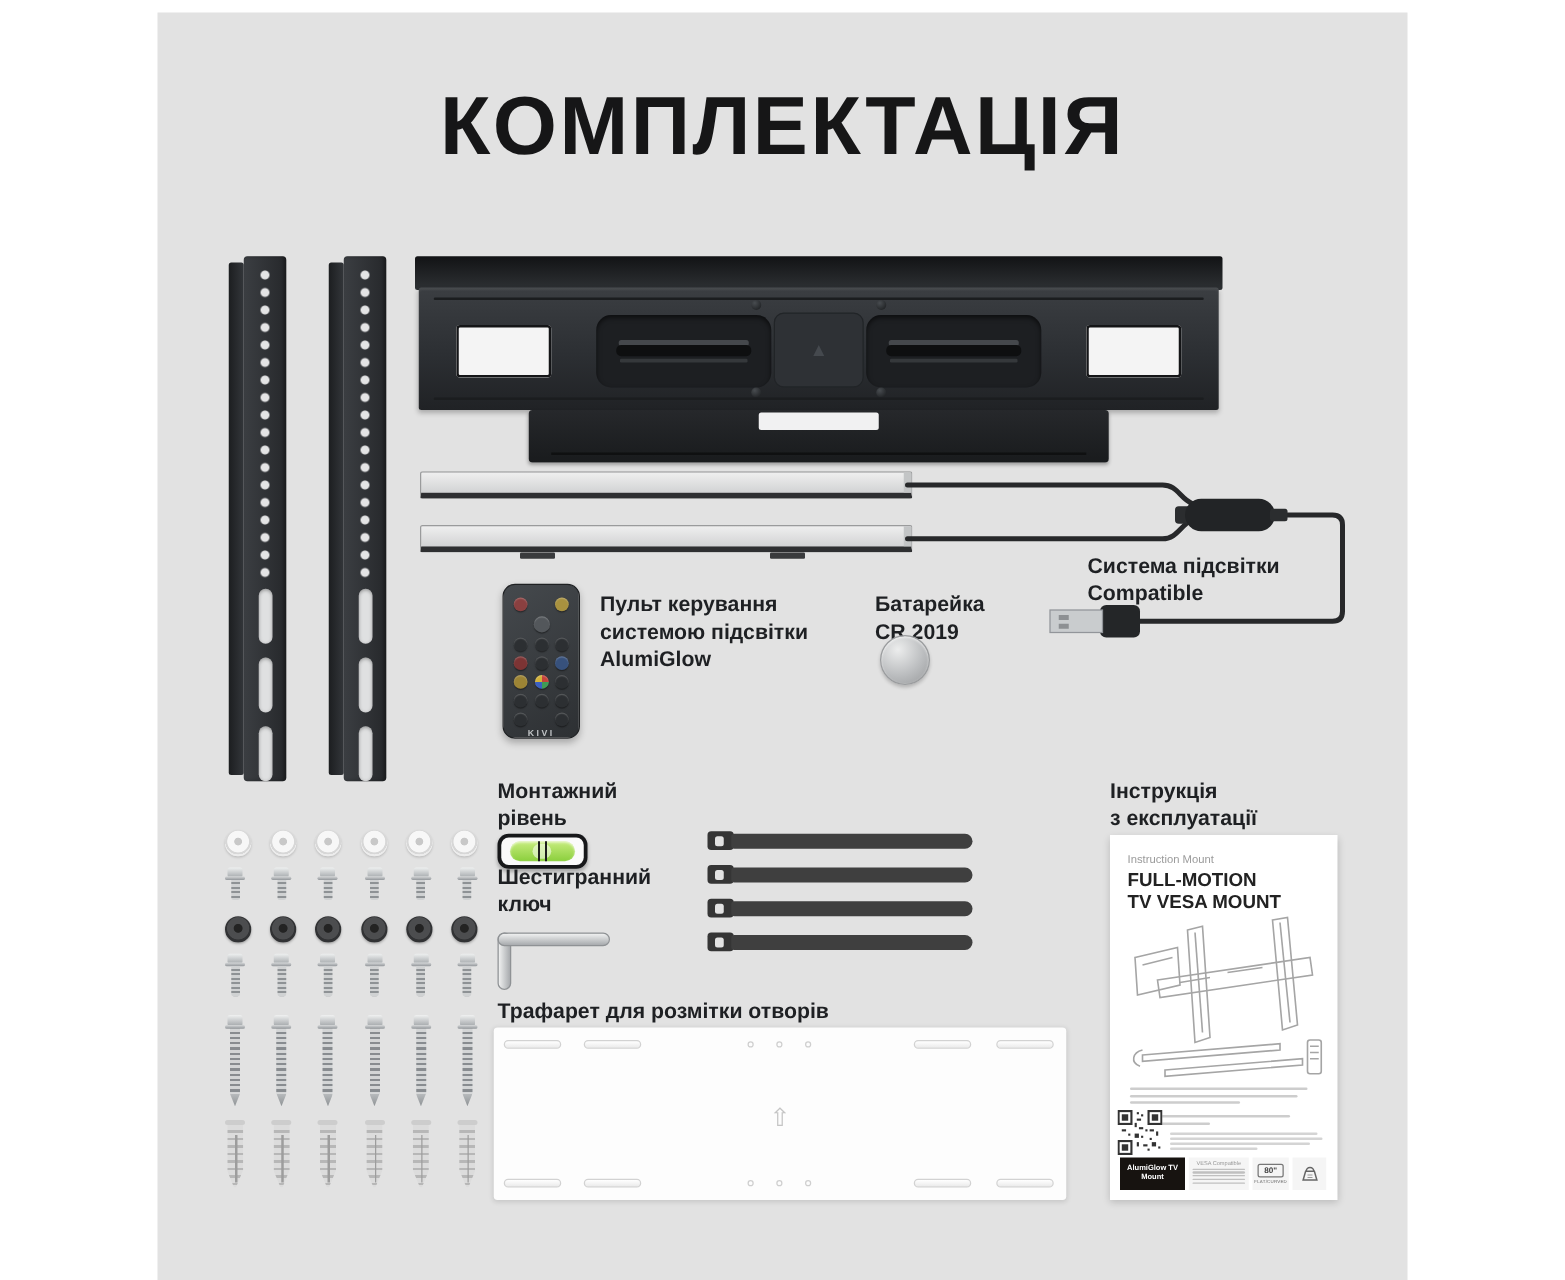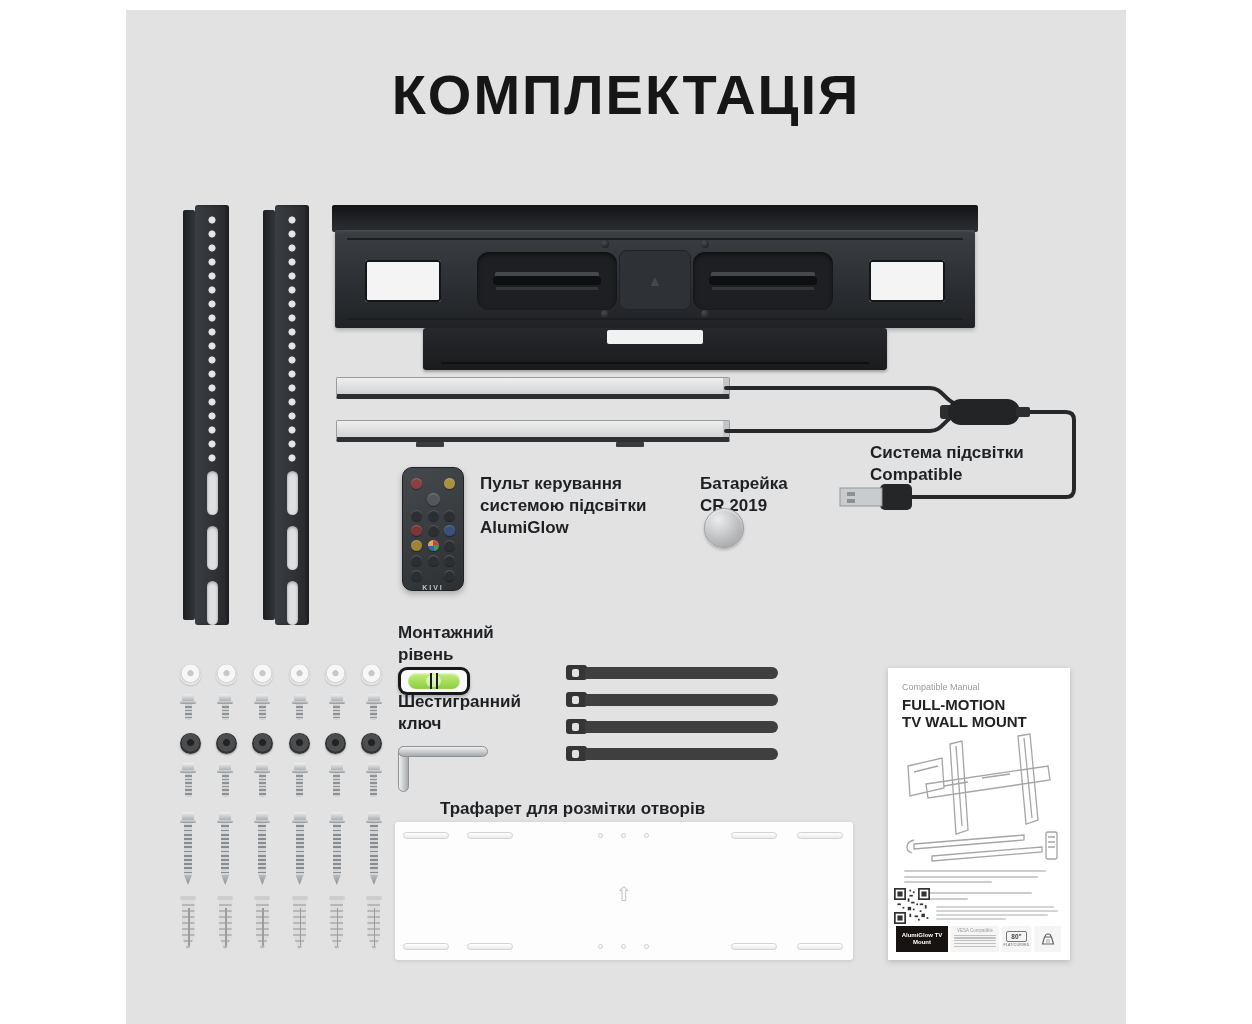--- a/index.html
+++ b/index.html
@@ -4,21 +4,21 @@
 <style>
   html,body{margin:0;padding:0;}
   body{width:1252px;height:1024px;background:#ffffff;position:relative;overflow:hidden;
        font-family:"Liberation Sans",sans-serif;color:#1d1d1f;}
   .panel{position:absolute;left:126px;top:10px;width:1000px;height:1014px;background:#e2e2e2;}
   .pre{white-space:pre-line;}
   .abs{position:absolute;}
 
   
   .title{position:absolute;left:0;top:52px;width:100%;text-align:center;
-         font-size:56px;font-weight:700;letter-spacing:2px;color:#161617;}
+         font-size:66px;font-weight:700;letter-spacing:2px;color:#161617;}
 
   
   .lbl{position:absolute;font-size:17px;font-weight:600;line-height:1.3;color:#1e2023;}
 
   
   .rail{position:absolute;top:195px;width:46px;height:420px;}
   .rail .flange{position:absolute;left:0;top:5px;width:12px;height:410px;border-radius:2px;
                 background:linear-gradient(90deg,#1c1e20,#33363a);}
   .rail .face{position:absolute;left:12px;top:0;width:34px;height:420px;border-radius:3px;
               background:linear-gradient(90deg,#3b3e42,#26282b);box-shadow:inset -2px 0 3px rgba(0,0,0,.35);}
@@ -464,24 +464,26 @@
         <span class="thole"></span>
         <span class="strap"></span>
     </div>
       <div class="tie">
       <span class="thead"></span>
         <span class="thole"></span>
         <span class="strap"></span>
     </div>
     </div>
 
+  <div class="lbl pre" style="left:762px;top:612px;">Інструкція
+з експлуатації</div>
   <div class="manual">
-    <div class="m-kicker">Compatible Manual</div>
+    <div class="m-kicker">Instruction Mount</div>
     <div class="m-title pre">FULL-MOTION
-TV WALL MOUNT</div>
+TV VESA MOUNT</div>
     <svg class="m-draw" width="162" height="132" viewBox="0 0 162 132">
       <g fill="none" stroke="#a5a5a5" stroke-width="1.3">
         <path d="M10 34 L44 26 L46 56 L12 64 Z"></path>
         <path d="M16 40 L40 34"></path>
         <path d="M52 12 L64 9 L70 98 L58 102 Z"></path>
         <path d="M58 14 L64 94"></path>
         <path d="M120 4 L132 2 L140 88 L128 92 Z"></path>
         <path d="M126 6 L134 86"></path>
         <path d="M28 52 L150 34 L152 48 L30 66 Z"></path>
         <path d="M46 54 L70 50 M84 46 L112 42"></path>
@@ -556,21 +558,21 @@
       <div class="fb fb-w">
         <svg width="16" height="16" viewBox="0 0 16 16">
           <path d="M5 6 a3 3 0 0 1 6 0" fill="none" stroke="#666" stroke-width="1.2"></path>
           <path d="M4.5 6 h7 L13.5 13 h-11 Z" fill="none" stroke="#666" stroke-width="1.2"></path>
           <path d="M6 9 h4 M6 11 h4" stroke="#999" stroke-width="0.8"></path>
         </svg>
       </div>
     </div>
   </div>
 
-  <div class="lbl" style="left:272px;top:788px;margin-left:42px;">Трафарет для розмітки отворів</div>
+  <div class="lbl" style="left:272px;top:788px;">Трафарет для розмітки отворів</div>
   <div class="template">
     <div class="tslot" style="left:8px;top:10px;"></div>
     <div class="tslot" style="left:72px;top:10px;"></div>
     <div class="tdot" style="left:203px;top:11px;"></div>
     <div class="tdot" style="left:226px;top:11px;"></div>
     <div class="tdot" style="left:249px;top:11px;"></div>
     <div class="tslot" style="left:336px;top:10px;"></div>
     <div class="tslot" style="left:402px;top:10px;"></div>
     <div class="tarrow">⇧</div>
     <div class="tslot" style="left:8px;top:121px;"></div>

